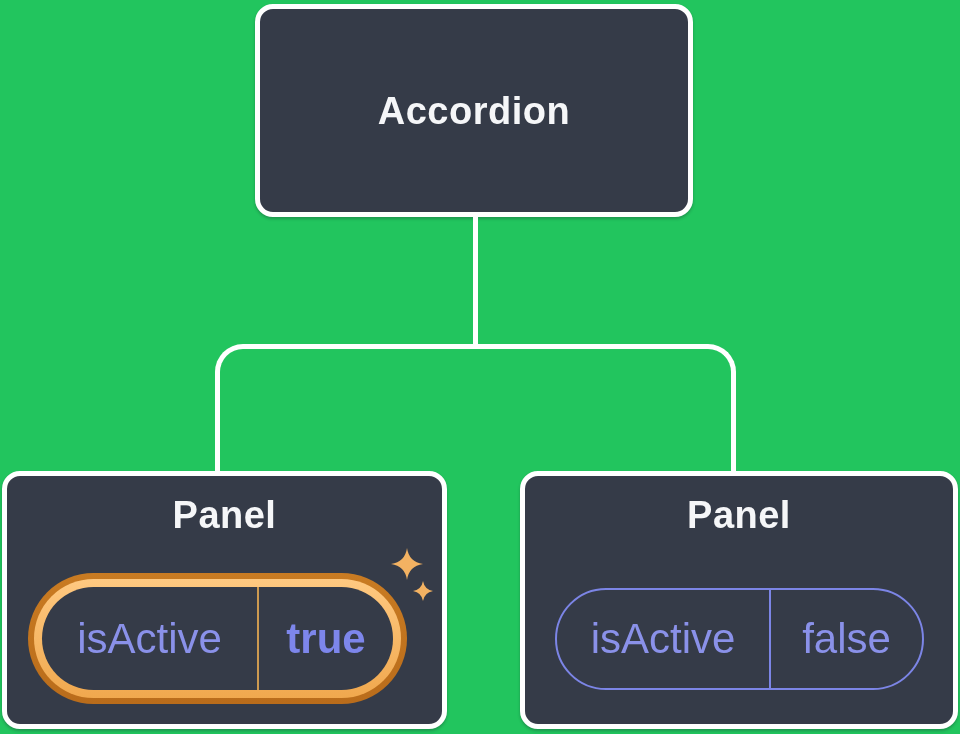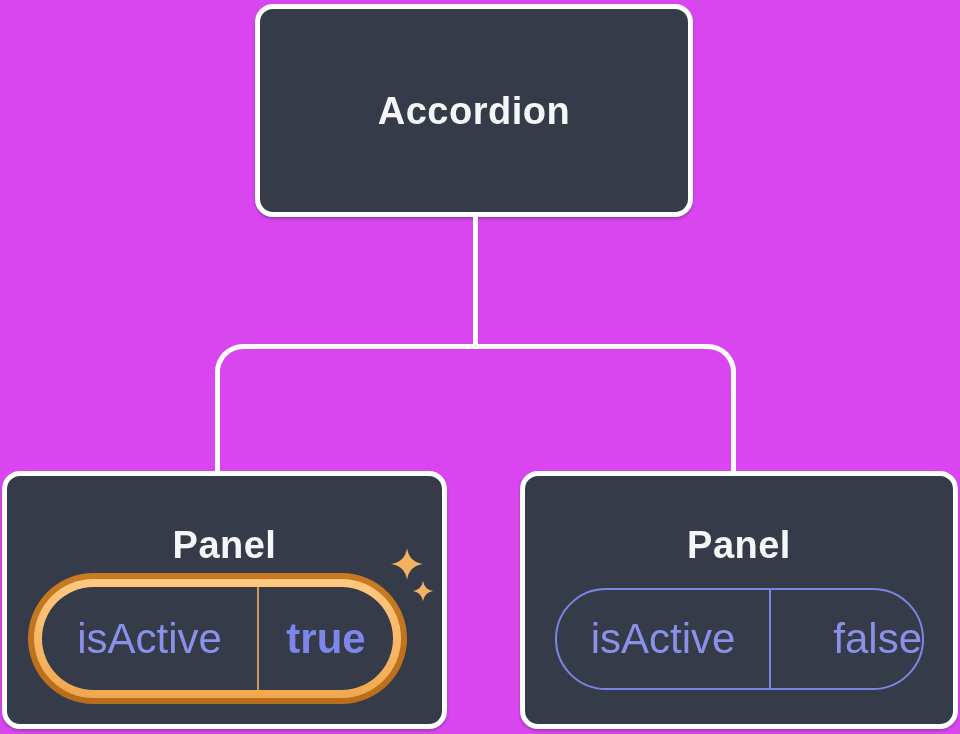--- a/index.html
+++ b/index.html
@@ -3,21 +3,21 @@
 <meta charset="utf-8">
 <style>
   html,body{margin:0;padding:0;}
   body{
     font-family:"Liberation Sans","DejaVu Sans",sans-serif;
     background:#4D666D;
   }
   .stage{
     position:relative;
     width:960px;height:734px;
-    background:#d946ef;
+    background:#22c55e;
     overflow:hidden;
   }
   
   .node{
     position:absolute;
     background:#353B48;
     border:5px solid #FFFFFF;
     border-radius:18px;
     box-sizing:border-box;
     box-shadow:0 2px 3px rgba(25,30,38,.28);
@@ -44,21 +44,21 @@
     left:215px;top:344px;width:521px;height:127px;
     box-sizing:border-box;
     border:5px solid #FFFFFF;
     border-bottom:none;
     border-radius:28px 28px 0 0;
   }
   
   .panel-left{left:2px;top:471px;width:445px;height:258px;}
   .panel-right{left:520px;top:471px;width:438px;height:258px;}
   .panel-title{
-    position:absolute;top:50px;left:0;width:100%;
+    position:absolute;top:20px;left:0;width:100%;
     text-align:center;
     color:#F5F6F8;font-size:38px;font-weight:700;line-height:1;
     letter-spacing:.5px;
   }
   
   .pill-text{
     font-size:42px;
     color:#8A91E9;
     line-height:1;
   }
@@ -96,21 +96,21 @@
   .pill-plain{
     position:absolute;left:30px;top:112px;width:369px;height:102px;
     box-sizing:border-box;
     border:2px solid #7C85E6;
     border-radius:999px;
     display:flex;align-items:stretch;
     overflow:hidden;
     background:#353B48;
   }
   .plain-cell-a{width:212px;}
-  .plain-cell-b{flex:1;justify-content:flex-end;}
+  .plain-cell-b{flex:1;}
   .divider-purple{width:2px;background:#7C85E6;}
   
   .sparkles{
     position:absolute;left:378px;top:62px;width:55px;height:70px;
   }
 </style>
 </head>
 <body>
 
 <div class="stage">

